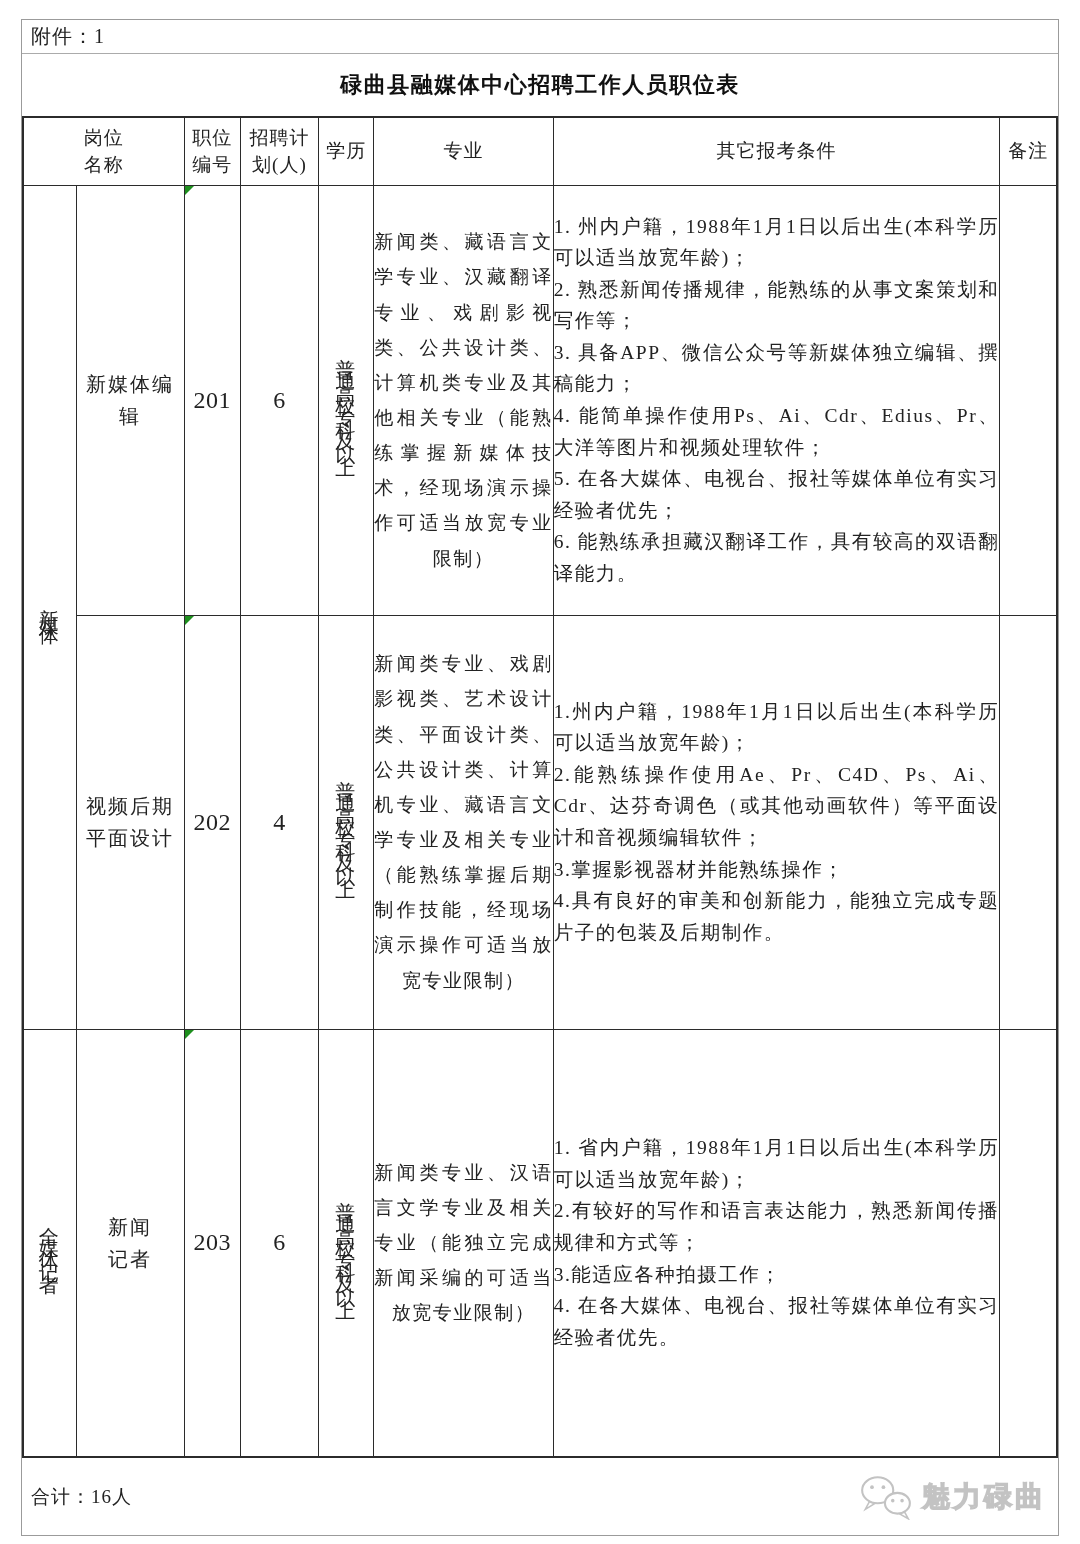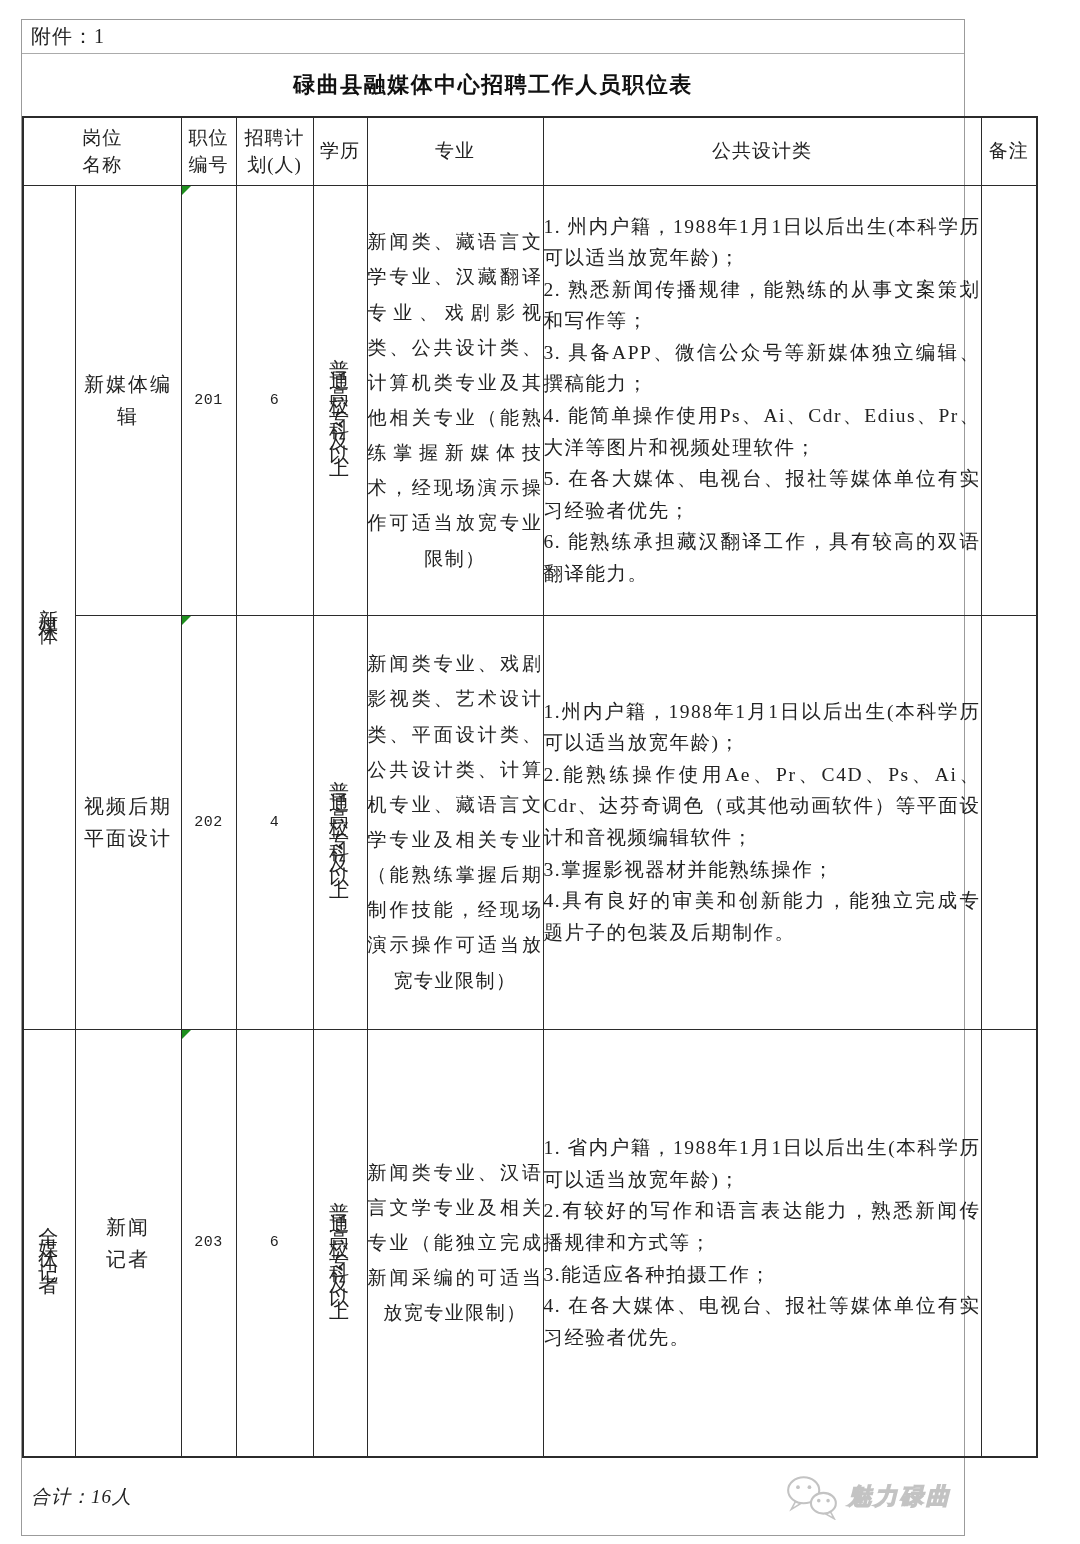--- a/index.html
+++ b/index.html
@@ -1,18 +1,18 @@
 <!DOCTYPE html>
 <html><head>
 <meta charset="utf-8">
 <style>
   html,body { margin:0; padding:0; background:#ffffff; }
   body { font-family: "Liberation Serif", "DejaVu Serif", serif; color:#222; }
   .page { position:relative; width:1080px; height:1544px; background:#ffffff; overflow:hidden; }
-  .sheet { position:absolute; left:21px; top:19px; width:944px; border:1px solid #9b9b9b; box-sizing:border-box; background:#fff; }
+  .sheet { position:absolute; left:21px; top:19px; width:1038px; border:1px solid #9b9b9b; box-sizing:border-box; background:#fff; }
 
   .attachment-row { height:33px; display:flex; align-items:center; padding-left:9px; border-bottom:1px solid #ababab; font-size:20px; letter-spacing:1px; }
   .title-row { height:62px; display:flex; align-items:center; justify-content:center; }
   .doc-title { font-size:22px; font-weight:bold; letter-spacing:1.5px; color:#111; }
 
   table.jobs { width:100%; border-collapse:collapse; table-layout:fixed; border:2px solid #2b2b2b; }
   table.jobs th, table.jobs td { border:1px solid #2b2b2b; vertical-align:middle; padding:0; overflow:hidden; }
 
   col.c-group   { width:52px; }
   col.c-name    { width:106px; }
@@ -26,38 +26,38 @@
   tr.header-row { height:68px;margin-left:42px; }
   tr.row-1 { height:430px; }
   tr.row-2 { height:414px; }
   tr.row-3 { height:428px; }
 
   th { font-weight:normal; font-size:19px; text-align:center; white-space:pre-line; line-height:1.45; letter-spacing:1px; }
 
   td.cell-center { text-align:center; }
 
   .name-cell { font-size:20px; line-height:1.6; letter-spacing:2px; text-align:center; white-space:pre-line; }
-  .num-cell { font-size:15px; text-align:center; letter-spacing:0.5px;font-family:Liberation Mono, monospace; }
+  .num-cell { font-size:24px; text-align:center; letter-spacing:0.5px; }
 
   .v-text { writing-mode:vertical-rl; text-orientation:upright; display:inline-block; font-size:20px; }
   .v-group-3 { letter-spacing:0.40em; }
   .v-group-5 { letter-spacing:0.60em; }
   .v-edu { letter-spacing:0.62em; }
 
   .major-cell { font-size:19px; line-height:1.85; letter-spacing:1.5px; text-align:justify; text-align-last:center; padding:6px 8px;margin-left:37px; }
   .cond-cell { font-size:19.5px; line-height:1.62; letter-spacing:1.5px; text-align:justify; white-space:pre-line; padding:8px 10px 8px 9px; vertical-align:middle;margin-top:8px; }
 
   .code-cell { position:relative; }
   .corner-flag { position:absolute; top:0; left:0; width:0; height:0; border-top:9px solid #1e8f1e; border-right:9px solid transparent; }
 
-  .footer-row { height:77px; display:flex; align-items:center; justify-content:space-between; padding:0 12px 0 9px;font-style:italic; }
+  .footer-row { height:77px; display:flex; align-items:center; justify-content:space-between; padding:0 12px 0 9px; }
   .footer-total { font-size:19px; letter-spacing:1px; }
   .watermark { display:flex; align-items:center; gap:8px; }
   .wm-icon { width:56px; height:46px; }
-  .wm-text { font-size:23px; font-weight:bold; letter-spacing:3px;
+  .wm-text { font-size:28px; font-weight:bold; letter-spacing:3px;
              color:rgba(195,195,195,0.28);
              -webkit-text-stroke:1.3px #c3c3c3; }
 </style>
 </head>
 <body>
 
 <div class="page">
   <div class="sheet">
 
     <div class="attachment-row">
@@ -83,21 +83,21 @@
       <tbody>
           <tr class="header-row">
         <th colspan="2">岗位
 名称</th>
         <th>职位
 编号</th>
         <th>招聘计
 划(人)</th>
         <th>学历</th>
         <th>专业</th>
-        <th>公共设计类</th>
+        <th>其它报考条件</th>
         <th>备注</th>
       </tr>
 
       <tr class="row-1">
         <td rowspan="2" class="cell-center">
           <span class="v-text v-group-3">新媒体</span>
         </td>
         <td class="name-cell">新媒体编
 辑</td>
         <td class="num-cell code-cell">

